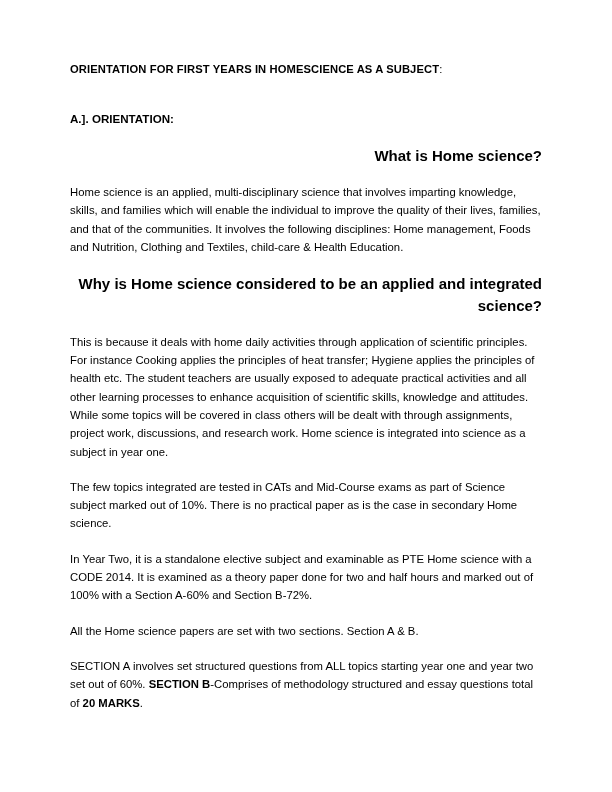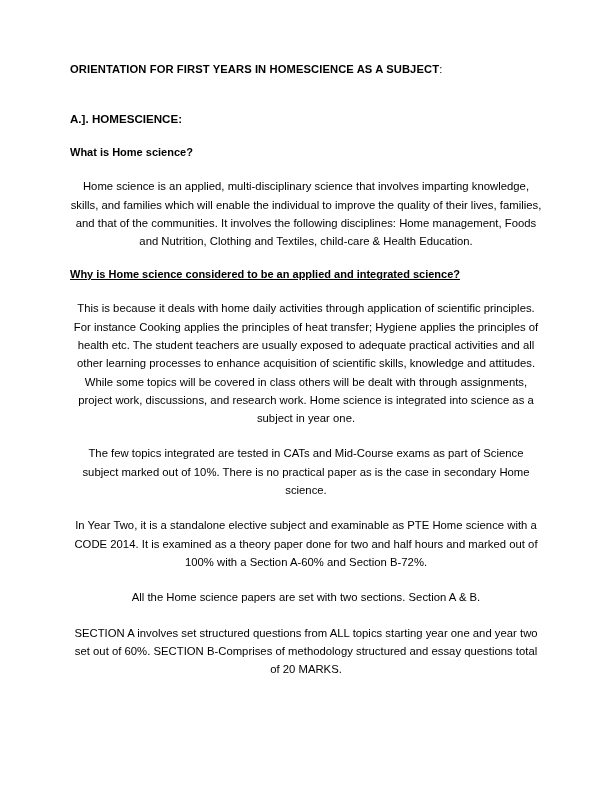--- a/index.html
+++ b/index.html
@@ -32,51 +32,51 @@
   .doc-title .trail {
     font-weight: normal;
   }
   .section-heading {
     font-size: 11.6px;
     font-weight: bold;
     line-height: 1.4;
     margin: 0 0 18px 0;
   }
   .sub-heading {
-    font-size: 11px;
+    font-size: 15px;
     font-weight: bold;
     line-height: 1.45;
     margin: 0 0 16px 0;
+    text-align: right;
   }
   .sub-heading.two-line {
     margin-bottom: 16px;
-    text-decoration: underline;
   }
   p.body-text {
     font-size: 11.3px;
     line-height: 1.62;
     margin: 0 0 17px 0;
-    text-align: center;
+    text-align: left;
     letter-spacing: 0.01px;
   }
   p.body-text:last-child {
     margin-bottom: 0;
   }
   .b {
-    font-weight: normal;
+    font-weight: bold;
   }
 </style>
 </head>
 <body>
 
 <div class="page">
 
   <h1 class="doc-title"><span>ORIENTATION FOR FIRST YEARS IN HOMESCIENCE AS A SUBJECT</span><span class="trail">:</span></h1>
 
-  <h2 class="section-heading">A.]. HOMESCIENCE:</h2>
+  <h2 class="section-heading">A.]. ORIENTATION:</h2>
 
   <h3 class="sub-heading">What is Home science?</h3>
 
   <p class="body-text">Home science is an applied, multi-disciplinary science that involves imparting knowledge, skills, and families which will enable the individual to improve the quality of their lives, families, and that of the communities. It involves the following disciplines: Home management, Foods and Nutrition, Clothing and Textiles, child-care &amp; Health Education.</p>
 
   <h3 class="sub-heading two-line">Why is Home science considered to be an applied and integrated science?</h3>
 
   <p class="body-text">This is because it deals with home daily activities through application of scientific principles. For instance Cooking applies the principles of heat transfer; Hygiene applies the principles of health etc. The student teachers are usually exposed to adequate practical activities and all other learning processes to enhance acquisition of scientific skills, knowledge and attitudes. While some topics will be covered in class others will be dealt with through assignments, project work, discussions, and research work. Home science is integrated into science as a subject in year one.</p>
 
   <p class="body-text">The few topics integrated are tested in CATs and Mid-Course exams as part of Science subject marked out of 10%. There is no practical paper as is the case in secondary Home science.</p>

